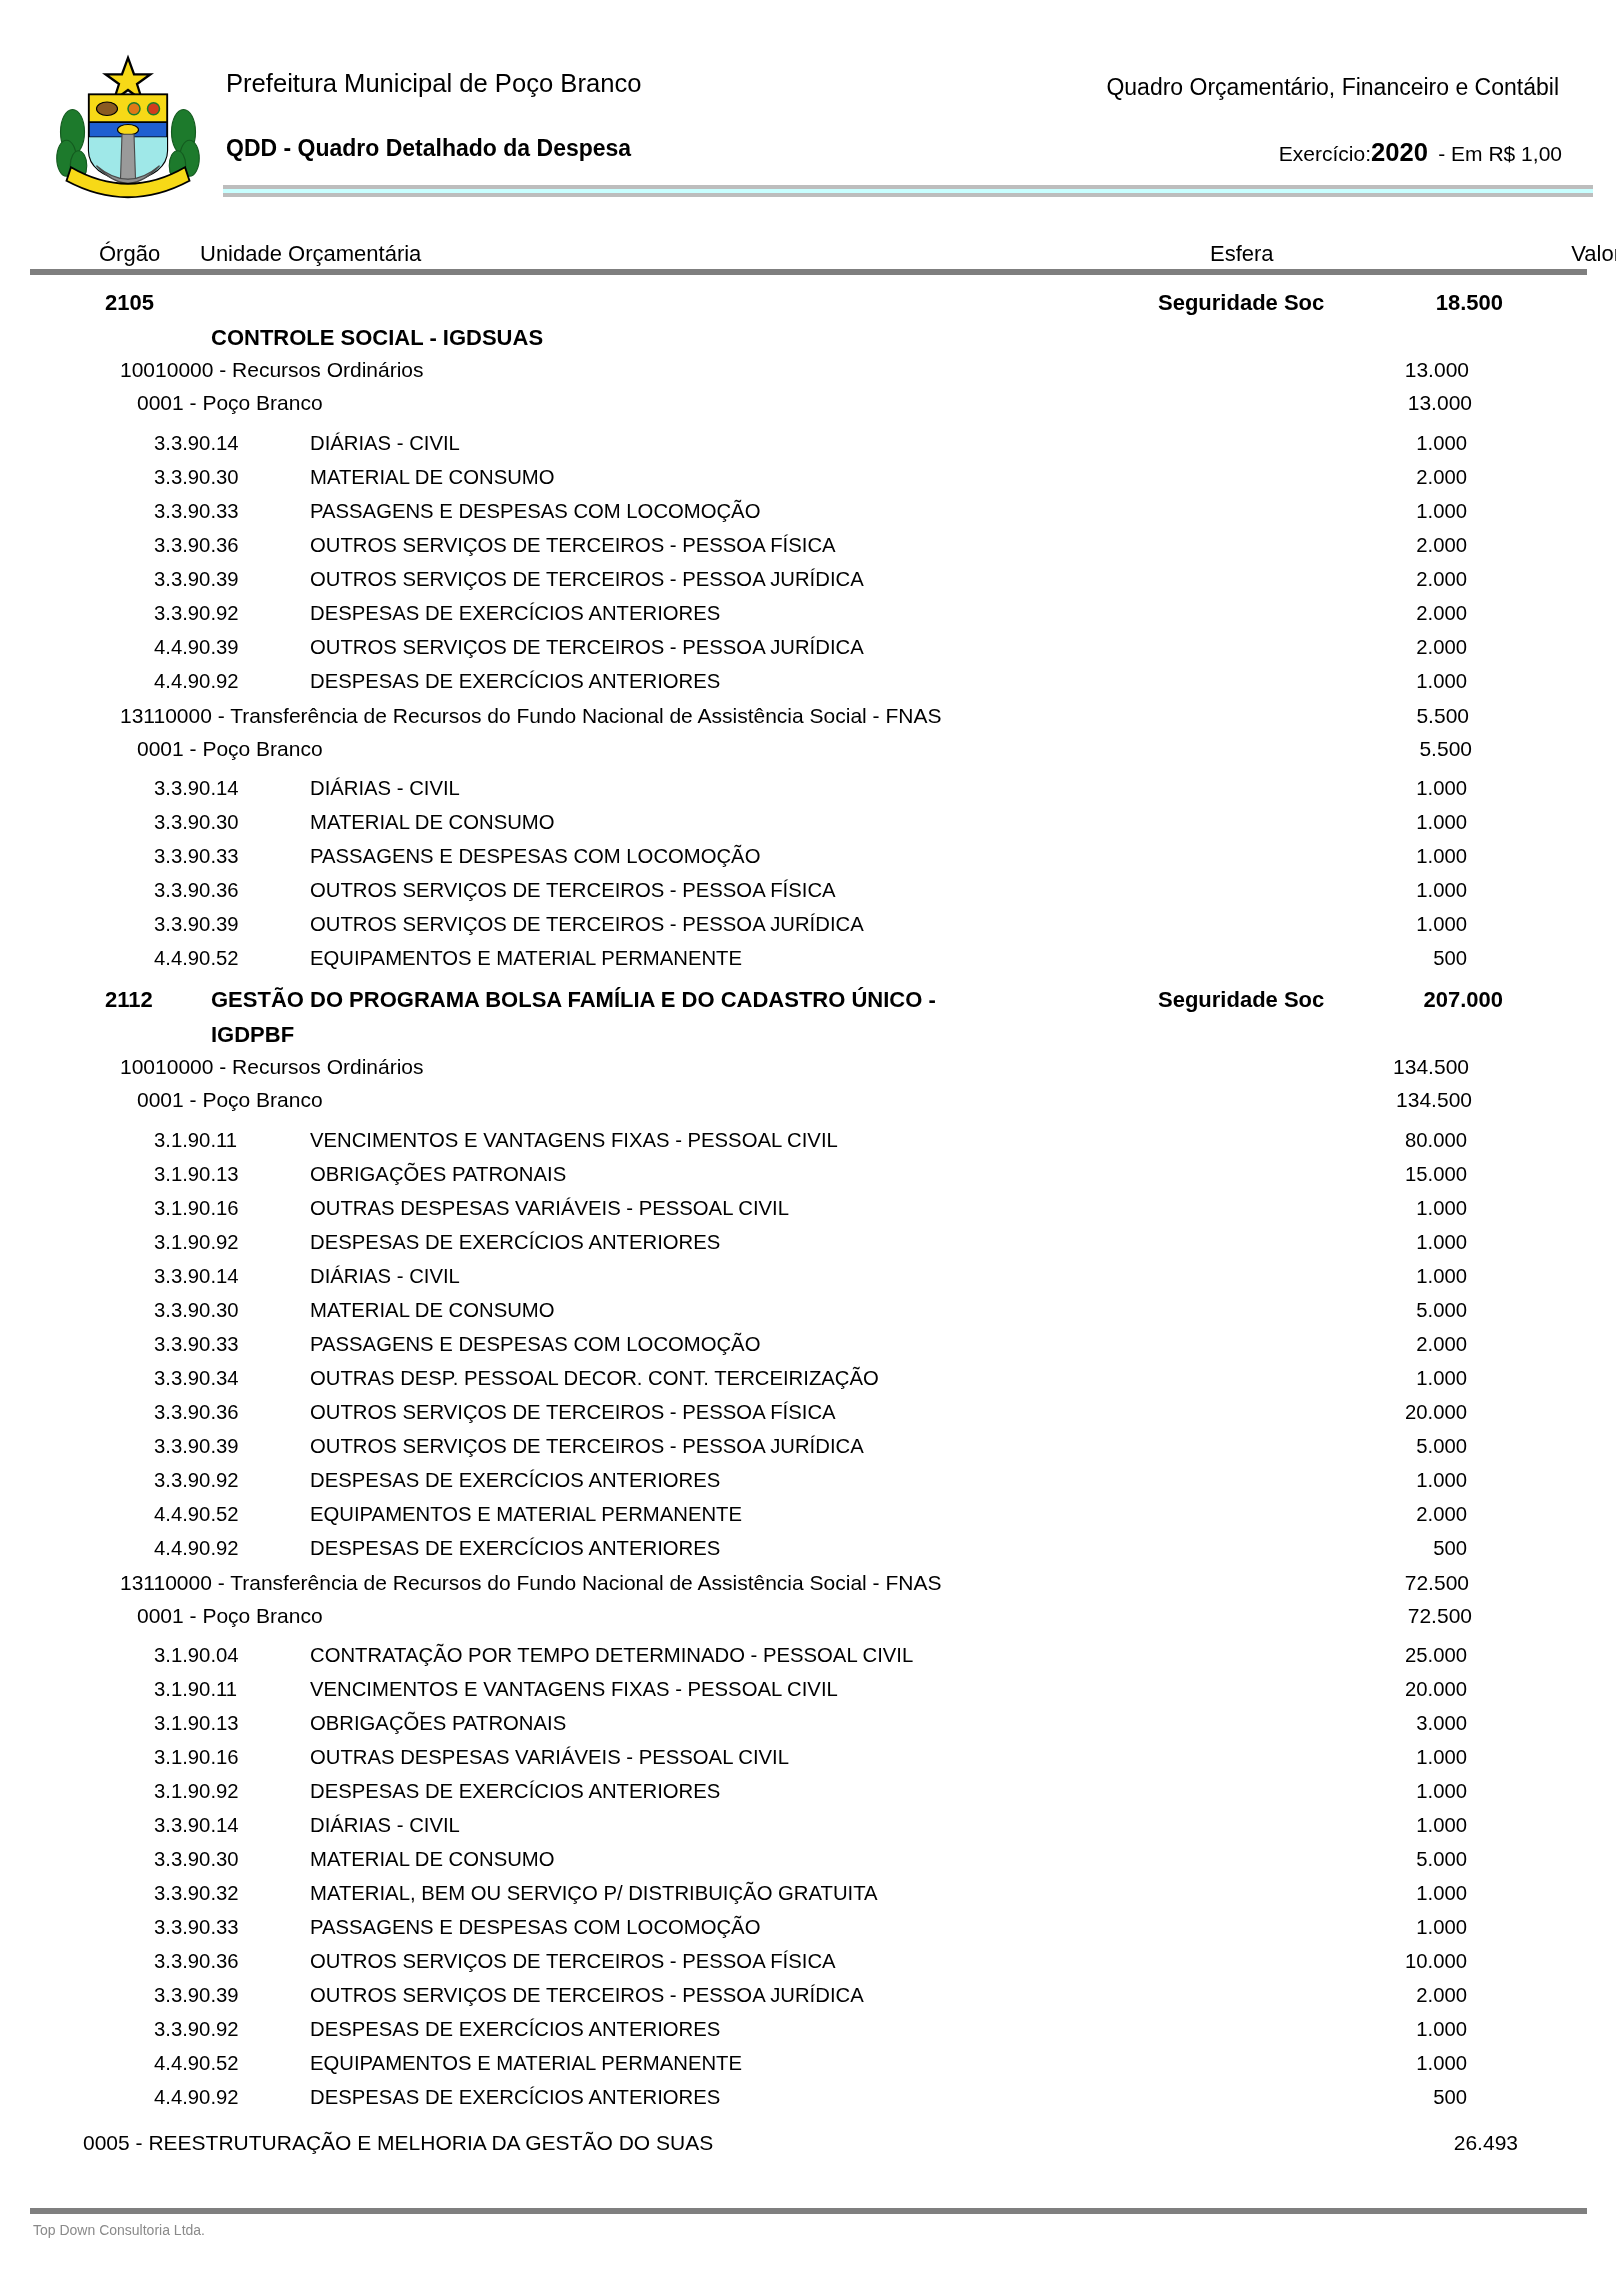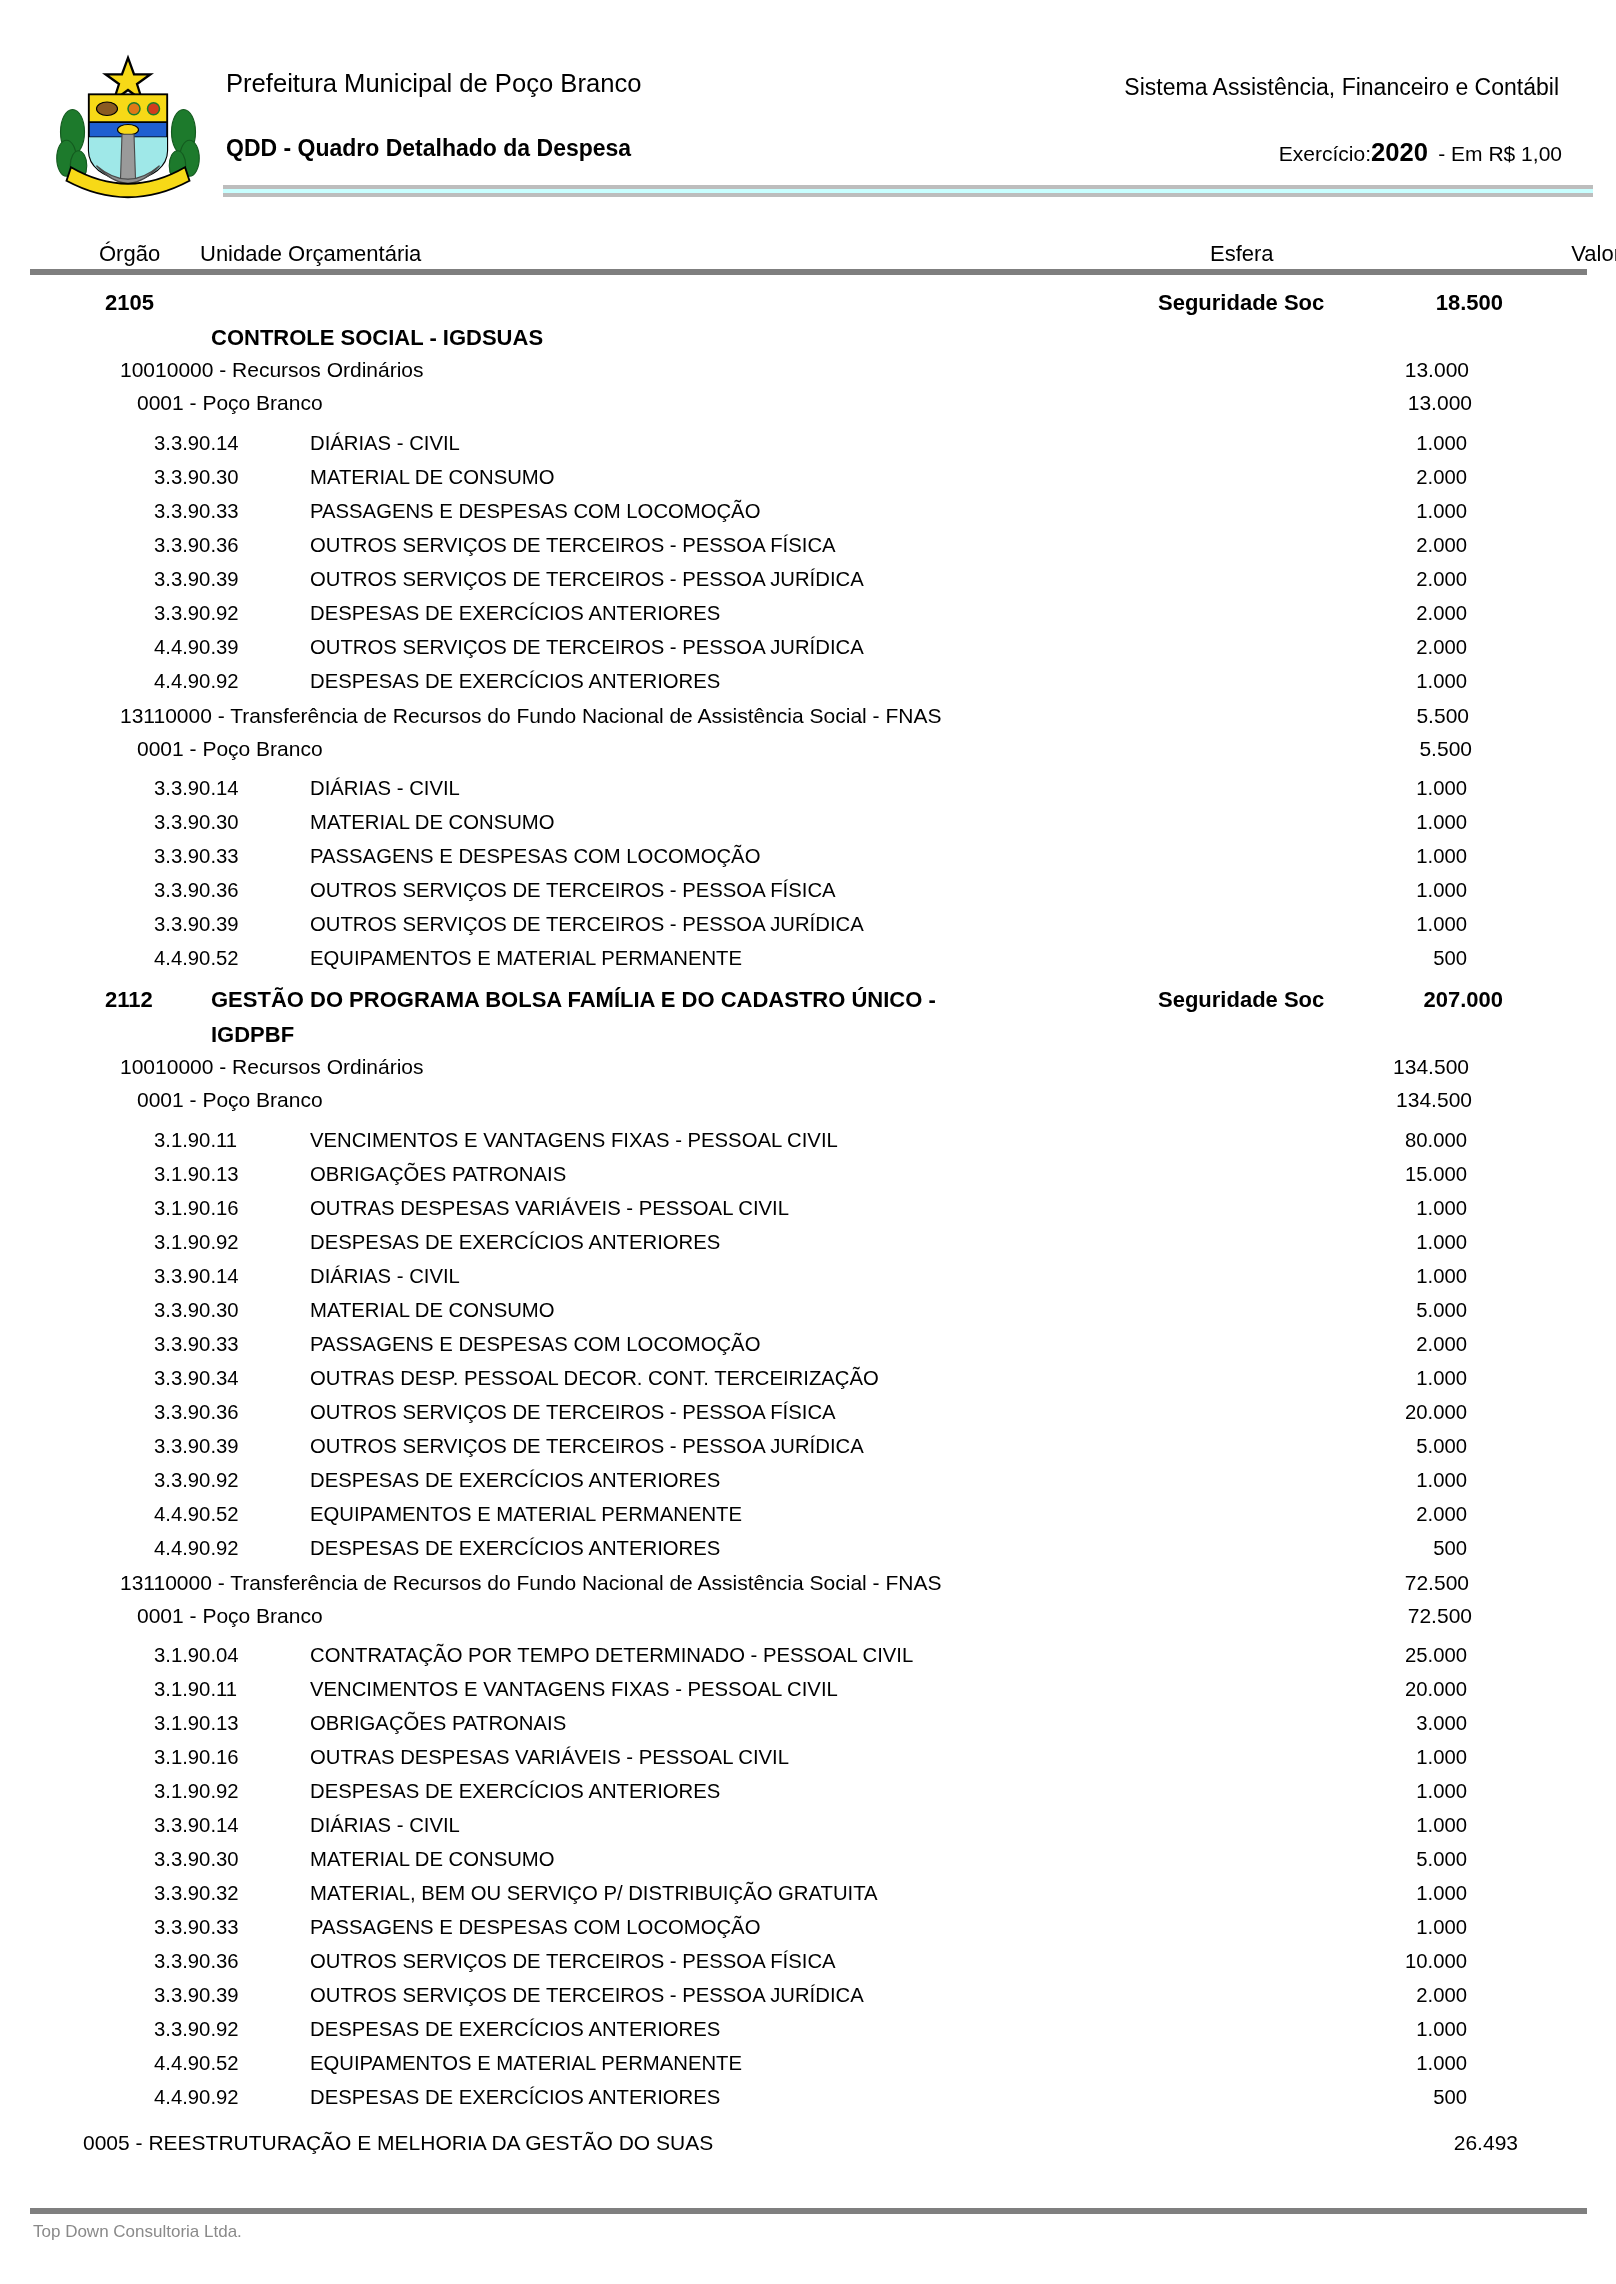--- a/index.html
+++ b/index.html
@@ -41,21 +41,21 @@
   .loc-row{position:relative;height:33px;font-size:21px;margin-bottom:7.5px;}
   .loc-label{position:absolute;left:137px;white-space:nowrap;}
   .loc-valor{position:absolute;right:144px;}
   .detail-row{position:relative;height:34px;font-size:20.3px;}
   .d-code{position:absolute;left:154px;}
   .d-desc{position:absolute;left:295px;white-space:nowrap;margin-left:15px;}
   .d-valor{position:absolute;right:149px;}
   .trail-row{position:relative;height:34px;font-size:21px;margin-top:10.5px;}
   .t-label{position:absolute;left:83px;white-space:nowrap;}
   .t-valor{position:absolute;right:98px;}
-  .footer-text{position:absolute;left:33px;top:2222px;font-size:17px;color:#8a8a8a;}
+  .footer-text{position:absolute;left:33px;top:2222px;font-size:14px;color:#8a8a8a;}
 </style>
 </head>
 <body>
 
 <div class="logo">
   <svg viewBox="0 0 208 202" width="156" height="152">
 
     <polygon points="104,6 112,28 134,28 116,41 123,63 104,49 85,63 92,41 74,28 96,28" fill="#f7d917" stroke="#000" stroke-width="3"></polygon>
 
     <g fill="#1d7a2c" stroke="#145a1f" stroke-width="1.5">
@@ -81,21 +81,21 @@
 
     <path d="M96 108 L112 108 L114 168 L94 168 Z" fill="#9a9a9a" stroke="#4a4a4a" stroke-width="1.5"></path>
 
     <path d="M62 150 Q104 186 146 150 Q126 172 104 174 Q82 172 62 150 Z" fill="#8f8f8f" stroke="#4a4a4a" stroke-width="1.5"></path>
 
     <path d="M28 152 Q104 196 180 152 L186 170 Q104 214 22 170 Z" fill="#f7d917" stroke="#000" stroke-width="2.5"></path>
   </svg>
 </div>
 
 <div class="hdr-entity">Prefeitura Municipal de Poço Branco</div>
-<div class="hdr-system">Sistema Assistência, Financeiro e Contábil</div>
+<div class="hdr-system">Quadro Orçamentário, Financeiro e Contábil</div>
 <div class="hdr-report">QDD - Quadro Detalhado da Despesa</div>
 <div class="hdr-exerc">
   <span>Exercício:</span><span class="year">2020</span>
   <span class="suffix">- Em R$ 1,00</span>
 </div>
 <div class="hdr-band">
   <div class="band-gray"></div>
   <div class="band-cyan"></div>
   <div class="band-gray"></div>
 </div>

